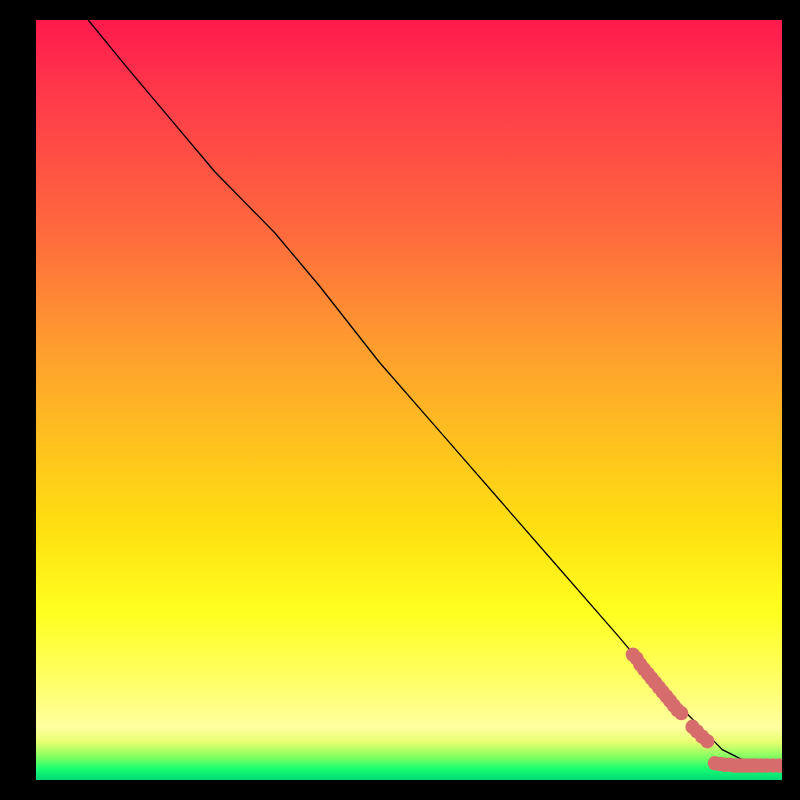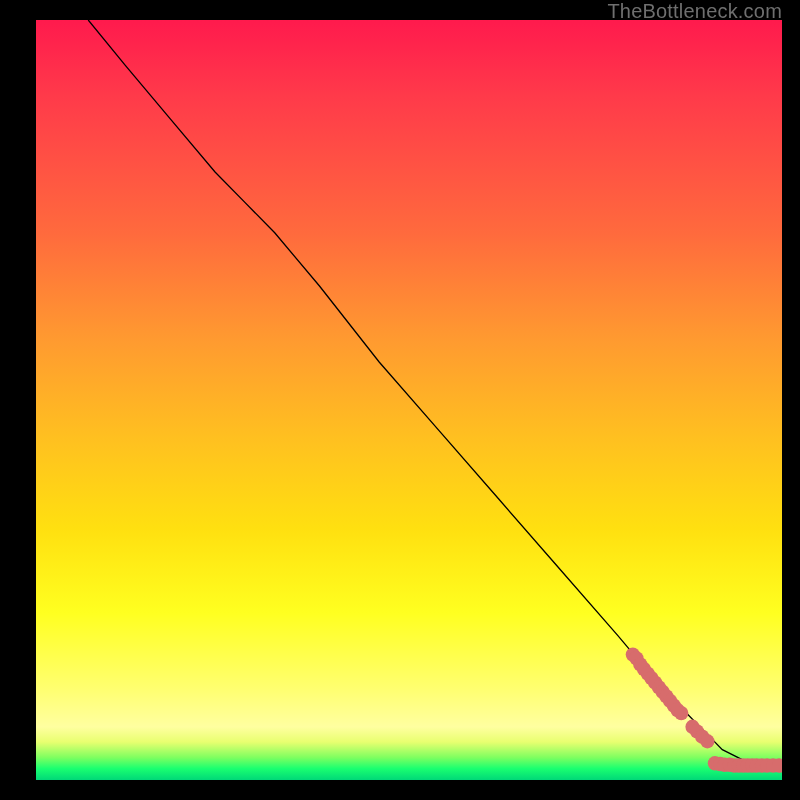--- a/index.html
+++ b/index.html
@@ -99,15 +99,14 @@
           <circle cx="96.6" cy="98.1" r="0.95" fill="#d76c6c"></circle>
           <circle cx="97.3" cy="98.1" r="0.95" fill="#d76c6c"></circle>
           <circle cx="98" cy="98.1" r="0.95" fill="#d76c6c"></circle>
           <circle cx="98.8" cy="98.1" r="0.95" fill="#d76c6c"></circle>
           <circle cx="99.6" cy="98.1" r="0.95" fill="#d76c6c"></circle>
           <circle cx="101.5" cy="98.1" r="0.95" fill="#d76c6c"></circle>
         </g>
     </svg>
   </div>
 
-  <div class="watermark">TheBottleneck.com</div>
 
 </div>
 
 </body></html>

